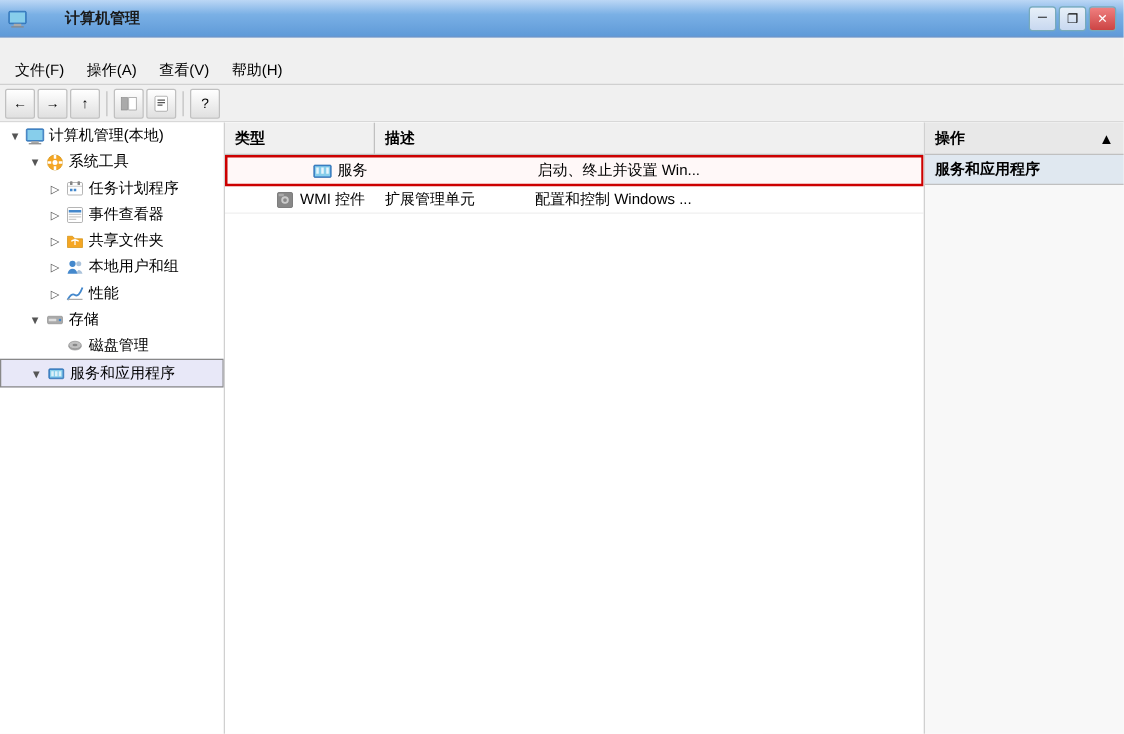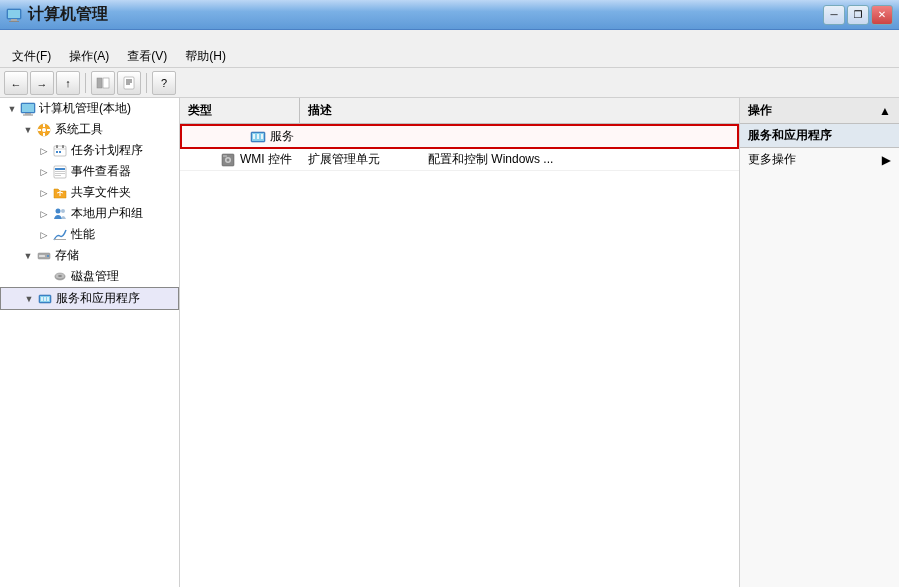--- a/index.html
+++ b/index.html
@@ -29,22 +29,23 @@
     }
     .title-icon {
       width: 16px;
       height: 16px;
       display: flex;
       align-items: center;
       justify-content: center;
     }
     .title-text {
       color: #1a1a1a;
-      font-size: 16px;
+      font-size: 12px;
       font-weight: bold;
+      margin-left: 24px;
     }
     .title-bar-buttons {
       display: flex;
       gap: 2px;
     }
     .tb-btn {
       width: 22px;
       height: 20px;
       border: 1px solid #7ab;
       border-radius: 3px;
@@ -423,20 +424,21 @@
         <svg width="16" height="16" viewBox="0 0 16 16" style="flex-shrink:0">
           <rect x="1" y="3" width="14" height="10" rx="1" fill="#4488cc" stroke="#2266aa" stroke-width="0.5"></rect>
           <rect x="2" y="4" width="12" height="8" fill="#87ceeb"></rect>
           <rect x="3" y="5" width="2" height="5" fill="#fff" opacity="0.8"></rect>
           <rect x="7" y="5" width="2" height="5" fill="#fff" opacity="0.8"></rect>
           <rect x="11" y="5" width="2" height="5" fill="#fff" opacity="0.8"></rect>
         </svg>
         <span>服务</span>
       </div>
       <div class="list-cell"></div>
+      <div class="list-cell">启动、终止并设置 Win...</div>
     </div>
 
     <div class="list-row">
       <div class="list-cell list-cell-icon">
         <svg width="16" height="16" viewBox="0 0 16 16" style="flex-shrink:0">
           <rect x="2" y="2" width="12" height="12" rx="1" fill="#888" stroke="#555" stroke-width="0.5"></rect>
           <circle cx="8" cy="8" r="3" fill="#ccc"></circle>
           <circle cx="8" cy="8" r="1.5" fill="#888"></circle>
           <rect x="3" y="3" width="4" height="2" fill="#aaa" rx="0.3"></rect>
         </svg>
@@ -451,20 +453,16 @@
   <div class="right-panel">
     <div class="right-header">
       <span>操作</span>
       <span style="cursor:pointer;">▲</span>
     </div>
 
     <div class="right-action" style="font-weight:bold; background:#e0e8f0; border-bottom:1px solid #c0c0c0;">
       <span>服务和应用程序</span>
     </div>
 
-    <div class="right-action">
-      <span>更多操作</span>
-      <span>▶</span>
-    </div>
 
   </div>
 
 </div>
 
 </body></html>

